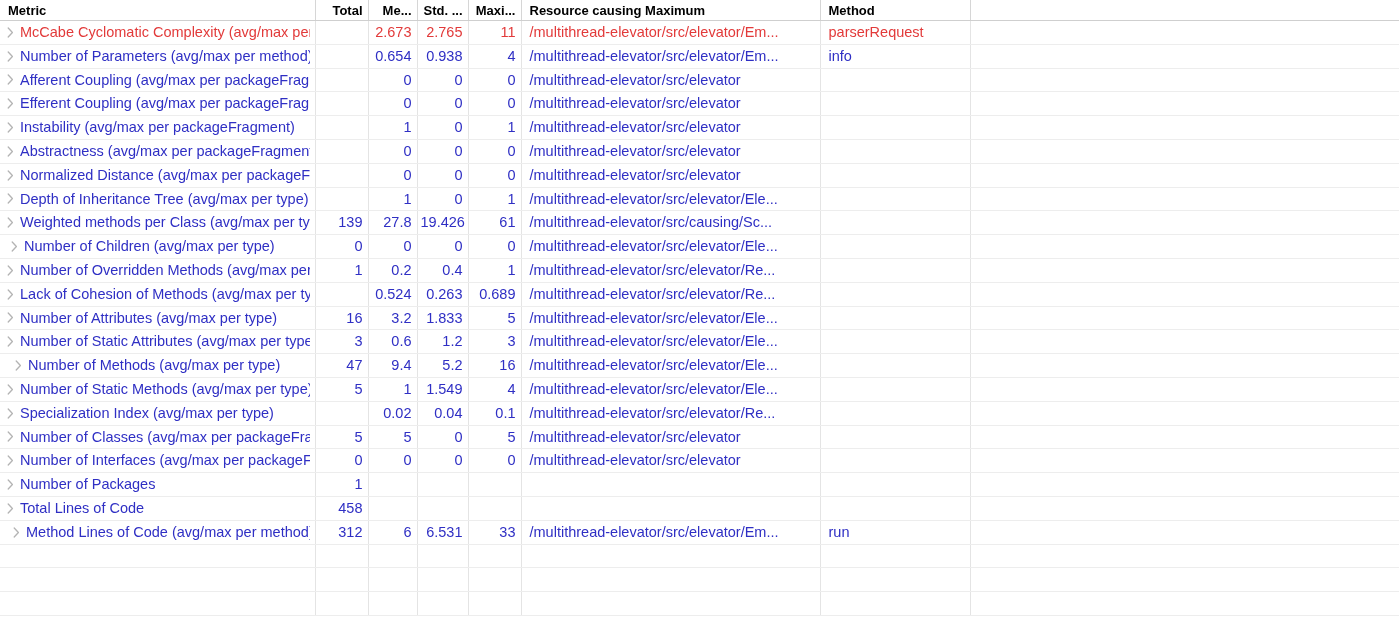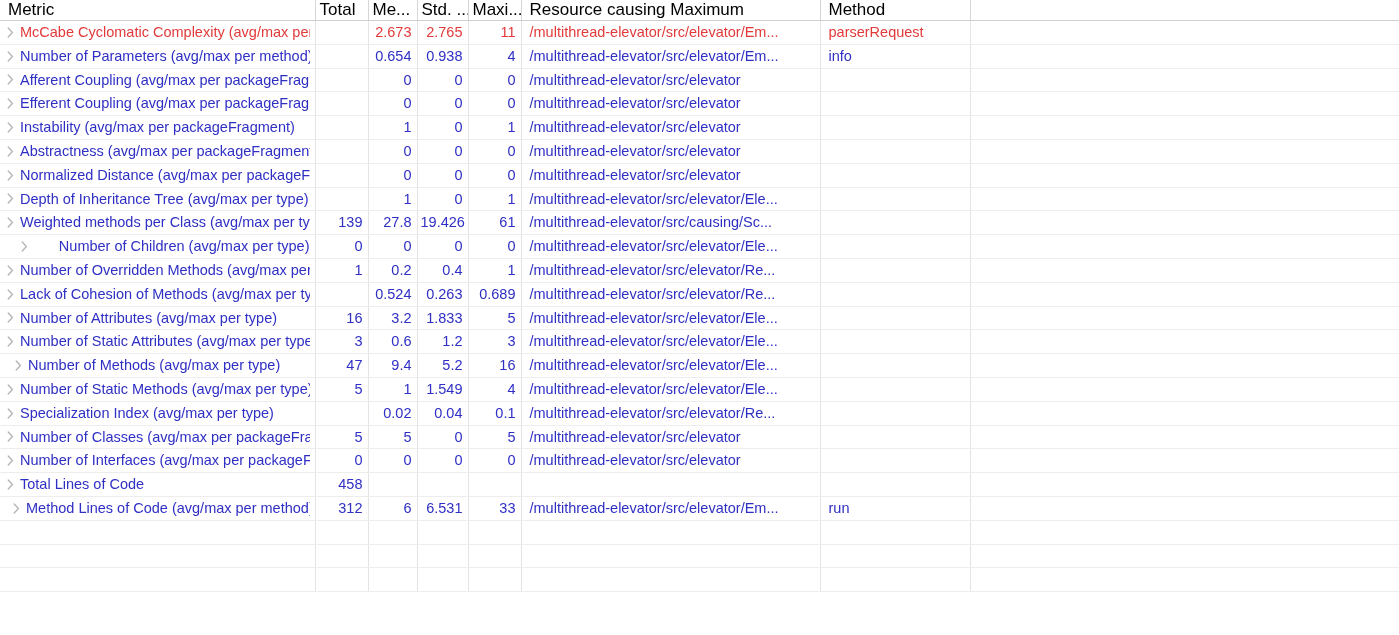--- a/index.html
+++ b/index.html
@@ -38,32 +38,32 @@
   col.c-mean     { width:  49px; }
   col.c-std      { width:  51px; }
   col.c-max      { width:  53px; }
   col.c-resource { width: 299px; }
   col.c-method   { width: 150px; }
   col.c-filler   { width: 429px; }
 
   thead th {
     height: 20px;
     padding: 0 6px 0 8px;
-    font-weight: normal;
-    font-size: 17px;
+    font-weight: bold;
+    font-size: 13px;
     color: #000000;
     text-align: left;
     vertical-align: middle;
     border-right: 1px solid #d6d6d6;
     border-bottom: 1px solid #cfcfcf;
     background: #ffffff;
     white-space: nowrap;
     overflow: hidden;
   }
-  thead th.num { text-align: left; padding-right: 5px; padding-left: 4px; }
+  thead th.num { text-align: right; padding-right: 5px; padding-left: 4px; }
   thead th.c-filler-h { border-right: none; }
 
   tbody td {
     height: 22.8px;
     padding: 0 5px 0 8px;
     vertical-align: middle;
     border-right: 1px solid #e4e4e4;
     border-bottom: 1px solid #ededed;
     white-space: nowrap;
     overflow: hidden;
@@ -296,21 +296,21 @@
           </td>
           <td class="num">139</td>
           <td class="num">27.8</td>
           <td class="num">19.426</td>
           <td class="num">61</td>
           <td>/multithread-elevator/src/causing/Sc...</td>
           <td></td>
           <td class="filler"></td>
         </tr>
         <tr class="row-blue">
-          <td style="padding-left: 14px; text-align: right;">
+          <td style="padding-left: 4px;">
             <div class="metric-cell">
               <span class="expander">
                 <svg width="7" height="11" viewBox="0 0 7 11" aria-hidden="true">
                   <path d="M1.2 1 L5.4 5.5 L1.2 10" fill="none" stroke="currentColor" stroke-width="1.3" stroke-linecap="round" stroke-linejoin="round"></path>
                 </svg>
               </span>
               <span class="metric-label">Number of Children (avg/max per type)</span>
             </div>
           </td>
           <td class="num">0</td>
@@ -482,20 +482,39 @@
                 </svg>
               </span>
               <span class="metric-label">Number of Interfaces (avg/max per packageFragment)</span>
             </div>
           </td>
           <td class="num">0</td>
           <td class="num">0</td>
           <td class="num">0</td>
           <td class="num">0</td>
           <td>/multithread-elevator/src/elevator</td>
+          <td></td>
+          <td class="filler"></td>
+        </tr>
+        <tr class="row-blue">
+          <td style="padding-left: 0px;">
+            <div class="metric-cell">
+              <span class="expander">
+                <svg width="7" height="11" viewBox="0 0 7 11" aria-hidden="true">
+                  <path d="M1.2 1 L5.4 5.5 L1.2 10" fill="none" stroke="currentColor" stroke-width="1.3" stroke-linecap="round" stroke-linejoin="round"></path>
+                </svg>
+              </span>
+              <span class="metric-label">Number of Packages</span>
+            </div>
+          </td>
+          <td class="num">1</td>
+          <td class="num"></td>
+          <td class="num"></td>
+          <td class="num"></td>
+          <td></td>
           <td></td>
           <td class="filler"></td>
         </tr>
         <tr class="row-blue">
           <td style="padding-left: 0px;">
             <div class="metric-cell">
               <span class="expander">
                 <svg width="7" height="11" viewBox="0 0 7 11" aria-hidden="true">
                   <path d="M1.2 1 L5.4 5.5 L1.2 10" fill="none" stroke="currentColor" stroke-width="1.3" stroke-linecap="round" stroke-linejoin="round"></path>
                 </svg>

